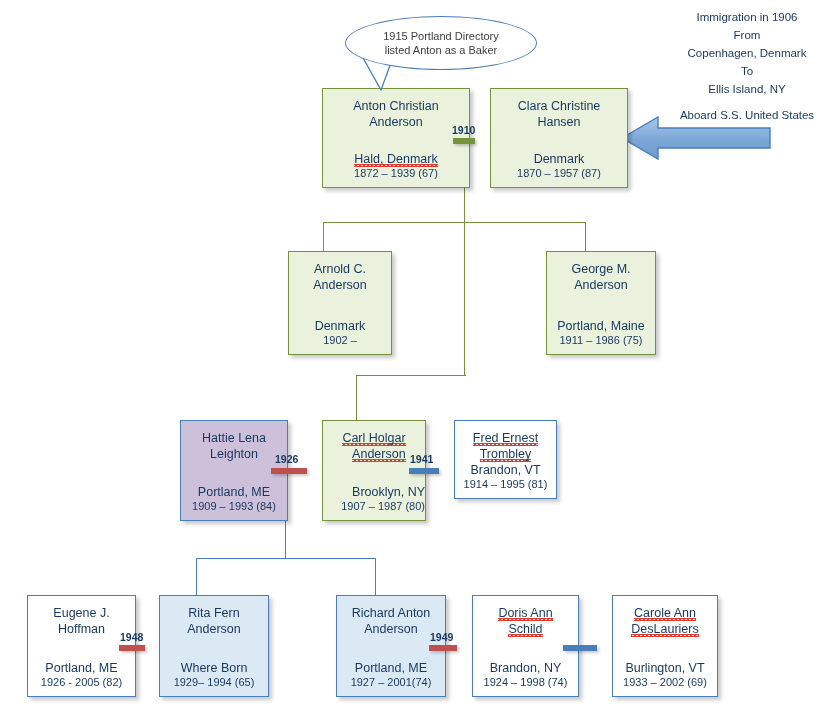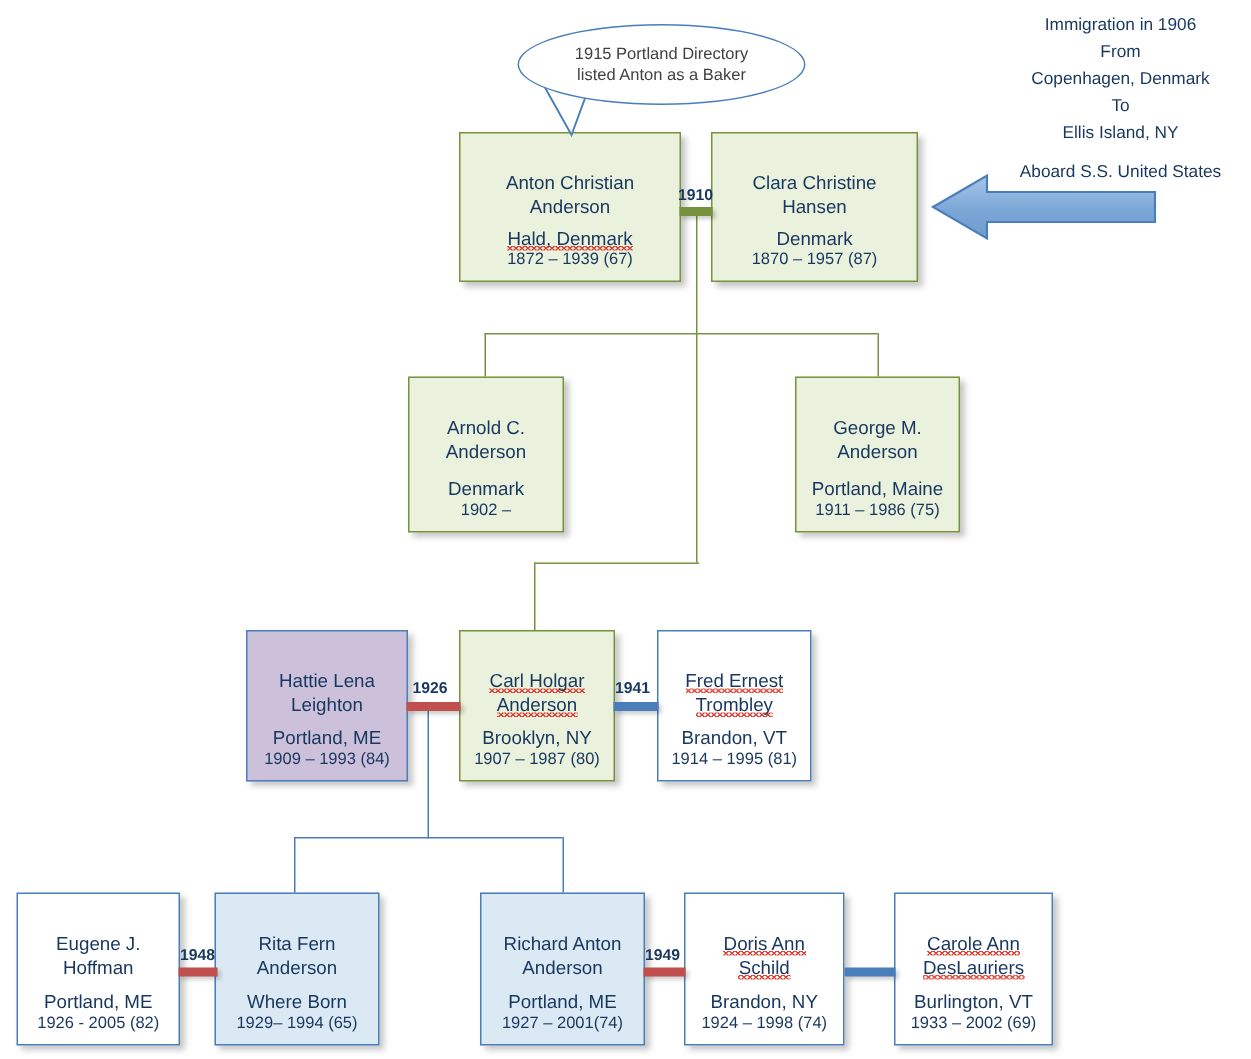--- a/index.html
+++ b/index.html
@@ -15,23 +15,24 @@
 
   
   .person{
     position:absolute;
     box-sizing:border-box;
     display:flex;
     flex-direction:column;
     justify-content:flex-start;
     align-items:center;
     text-align:center;
-    padding-top:25px;
+    padding-top:9px;
     box-shadow:3px 3px 4px rgba(0,0,0,0.22);
     z-index:5;
+    margin-left:16px;
   }
   .person .nm{
     font-size:12.5px;
     line-height:16px;
     color:#17375e;
     white-space:pre-line;
   }
   .person .pl{
     position:absolute;
     left:0;right:0;
@@ -201,28 +202,28 @@
     <div class="dt">1911 – 1986 (75)</div>
   </div>
 
   <div class="person purple" style="left:164px;top:420px;width:108px;height:101px;">
     <div class="nm">Hattie Lena
 Leighton</div>
     <div class="pl">Portland, ME</div>
     <div class="dt">1909 – 1993 (84)</div>
   </div>
 
-  <div class="person green" style="left:306px;top:420px;width:104px;height:101px;">
+  <div class="person green" style="left:306px;top:420px;width:104px;height:101px;text-align:right;">
     <div class="nm"><span class="sq">Carl Holgar
 Anderson</span></div>
     <div class="pl">Brooklyn, NY</div>
     <div class="dt">1907 – 1987 (80)</div>
   </div>
 
-  <div class="person white" style="left:438px;top:420px;width:103px;height:101px;">
+  <div class="person white" style="left:438px;top:420px;width:103px;height:79px;">
     <div class="nm"><span class="sq">Fred Ernest
 Trombley</span></div>
     <div class="pl">Brandon, VT</div>
     <div class="dt">1914 – 1995 (81)</div>
   </div>
 
   <div class="mbar red-bar" style="left:271px;top:468px;width:36px;height:6px;"></div>
   <div class="myear" style="left:275px;top:453px;">1926</div>
 
   <div class="mbar blue-bar" style="left:409px;top:468px;width:30px;height:6px;"></div>

